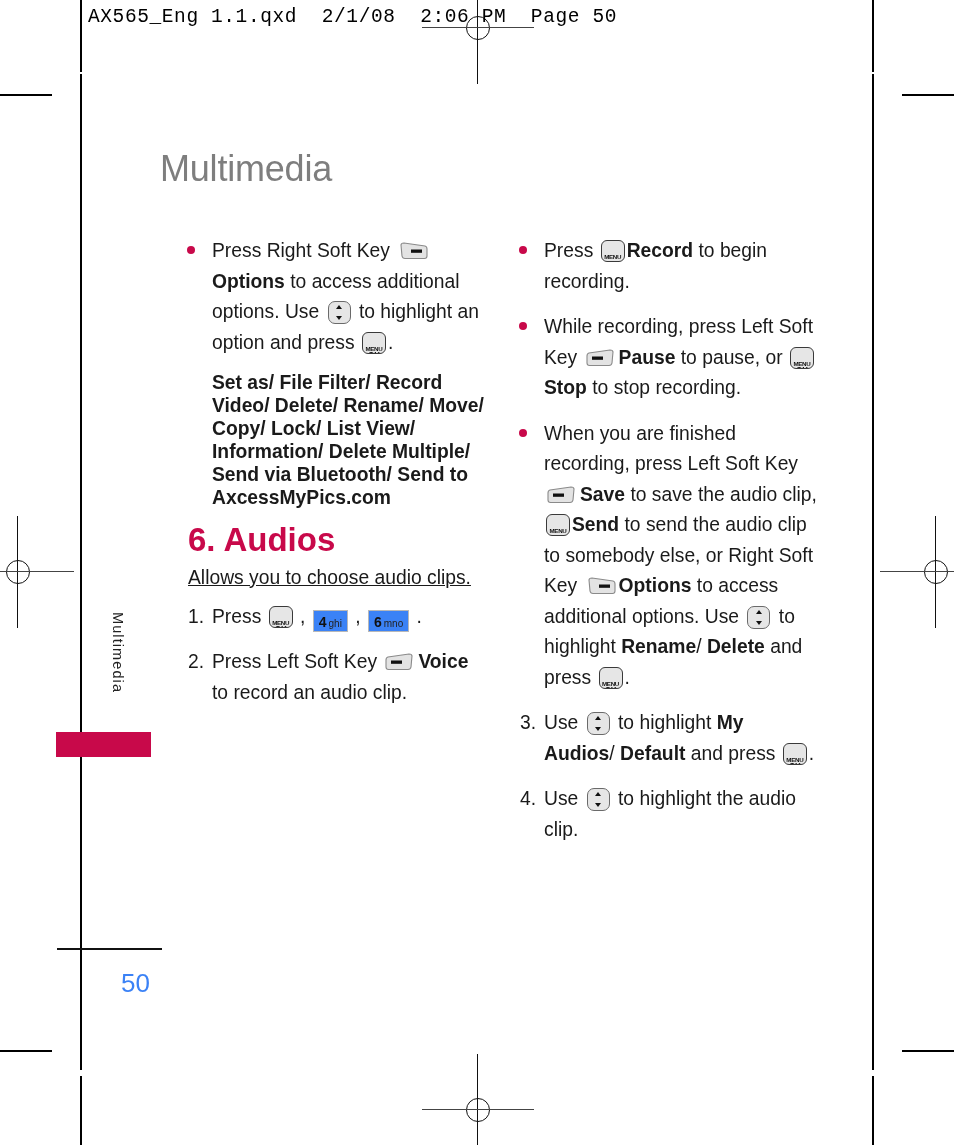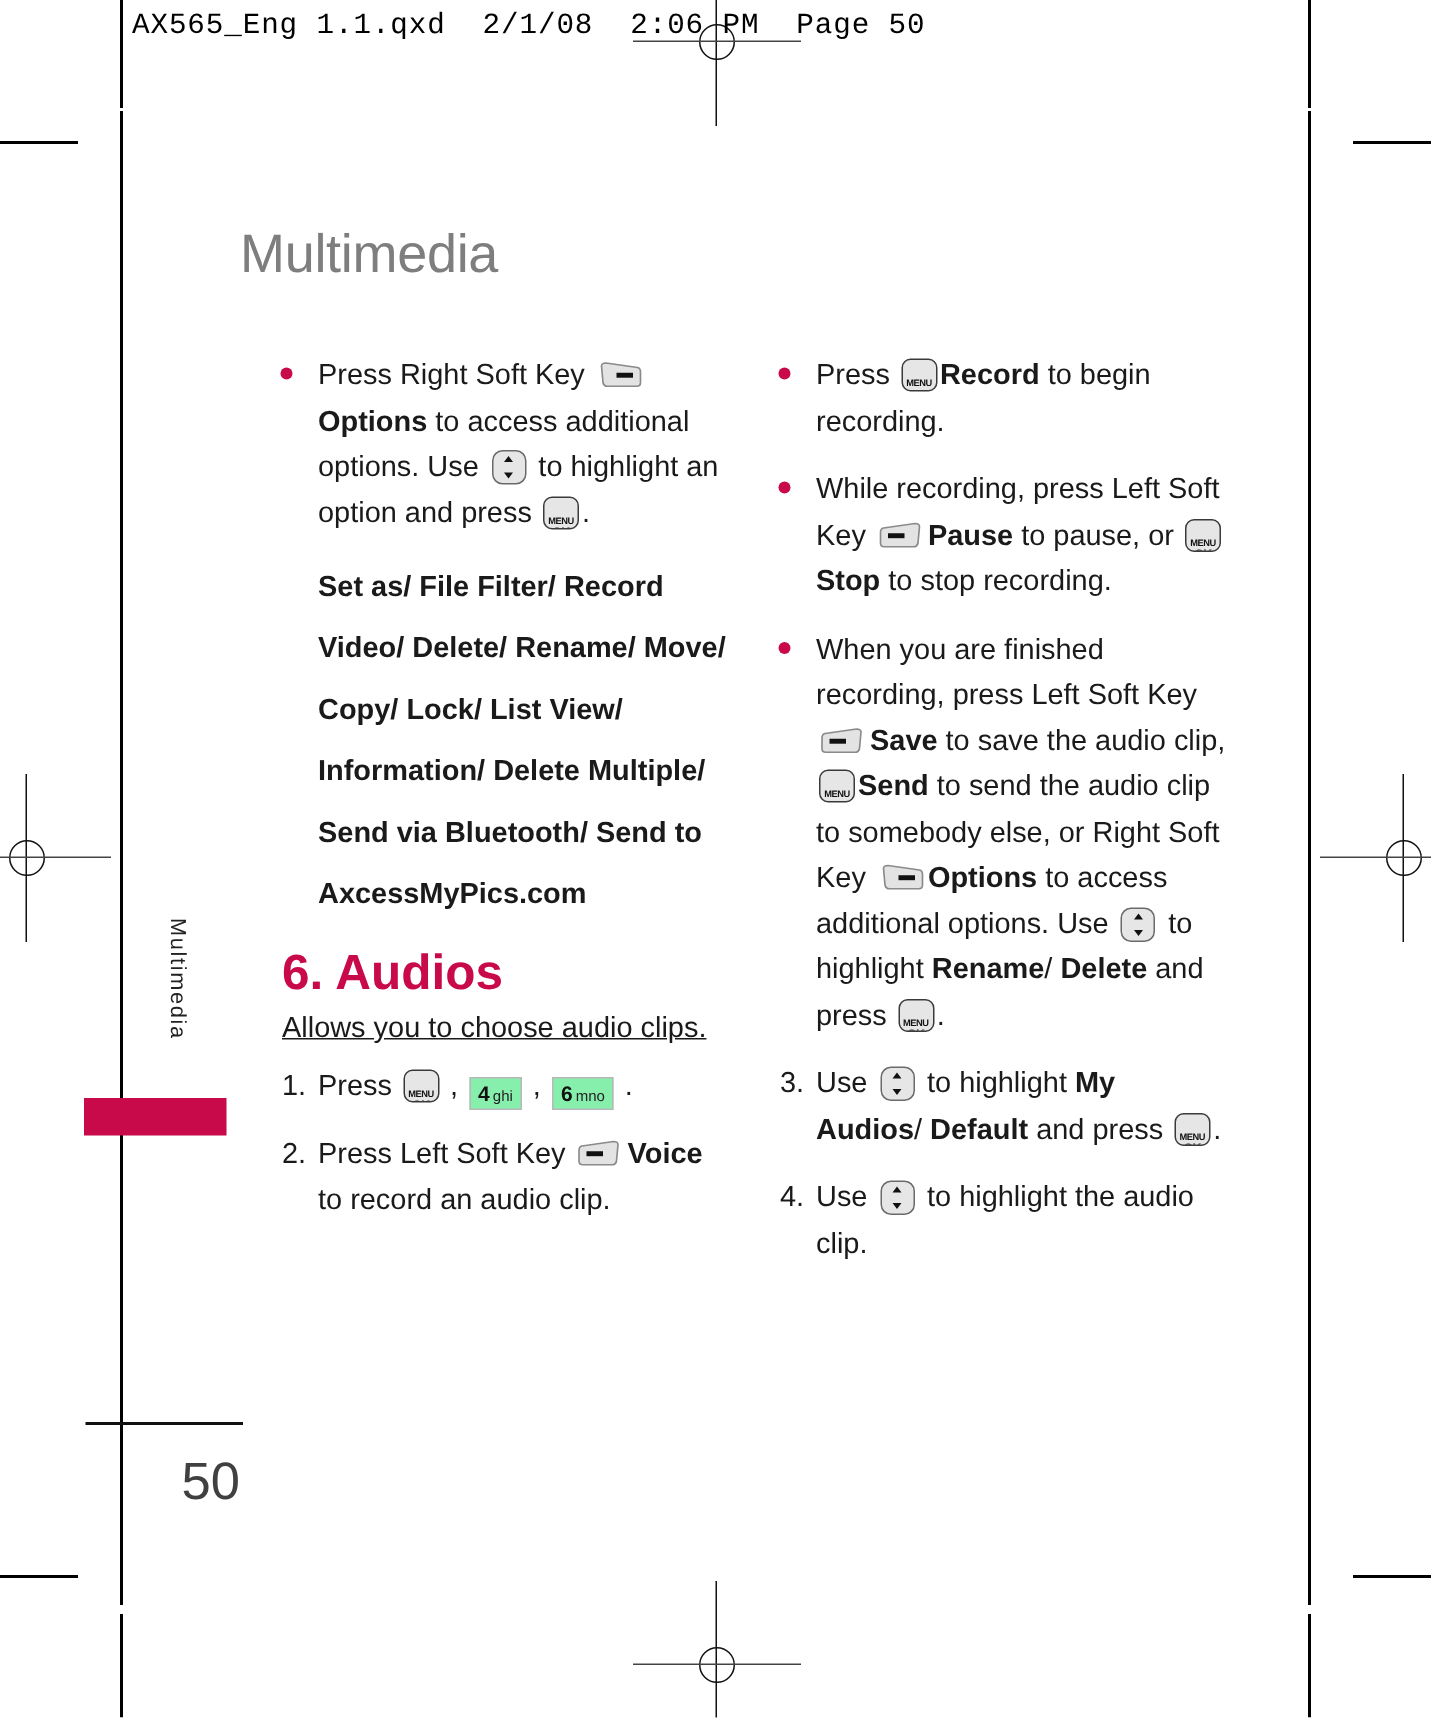--- a/index.html
+++ b/index.html
@@ -91,22 +91,22 @@
     left: 57px;
     top: 948px;
     width: 105px;
     height: 2px;
     background: #111;
   }
   .page-number {
     position: absolute;
     left: 121px;
     top: 968px;
-    font-size: 35px;
-    color: #404040;
+    font-size: 26px;
+    color: #3b82f6;
   }
 
   
   .col {
     position: absolute;
     top: 236px;
     width: 300px;
     font-size: 19.3px;
     line-height: 30.5px;
     color: #1a1a1a;
@@ -140,21 +140,21 @@
     font-size: 19.3px;
     color: #1a1a1a;
   }
   .item.hang-left .marker { left: 2px; }
 
   .para { line-height: 30.5px; }
   b, .b { font-weight: bold; }
 
   .opt-list {
     font-weight: bold;
-    line-height: 41px;
+    line-height: 23px;
     padding-left: 26px;
     margin-top: -2px;
     margin-bottom: 14px;
   }
 
   .sec-head {
     color: #c8094a;
     font-weight: bold;
     font-size: 33px;
     line-height: 34px;
@@ -226,21 +226,21 @@
   .icn-soft {
     width: 30px; height: 20px;
     margin: 0 3px;
     vertical-align: -4px;
   }
   .icn-soft svg { display: block; }
 
   
   .icn-numkey {
     height: 22px;
-    background: #86efac;
+    background: #3b82f6;
     border: 1px solid #b8b8b8;
     box-sizing: border-box;
     padding: 0 5px;
     margin: 0 2px;
     vertical-align: -4px;
     line-height: 20px;
     white-space: nowrap;
   }
   .icn-numkey .dg {
     font-weight: bold;

